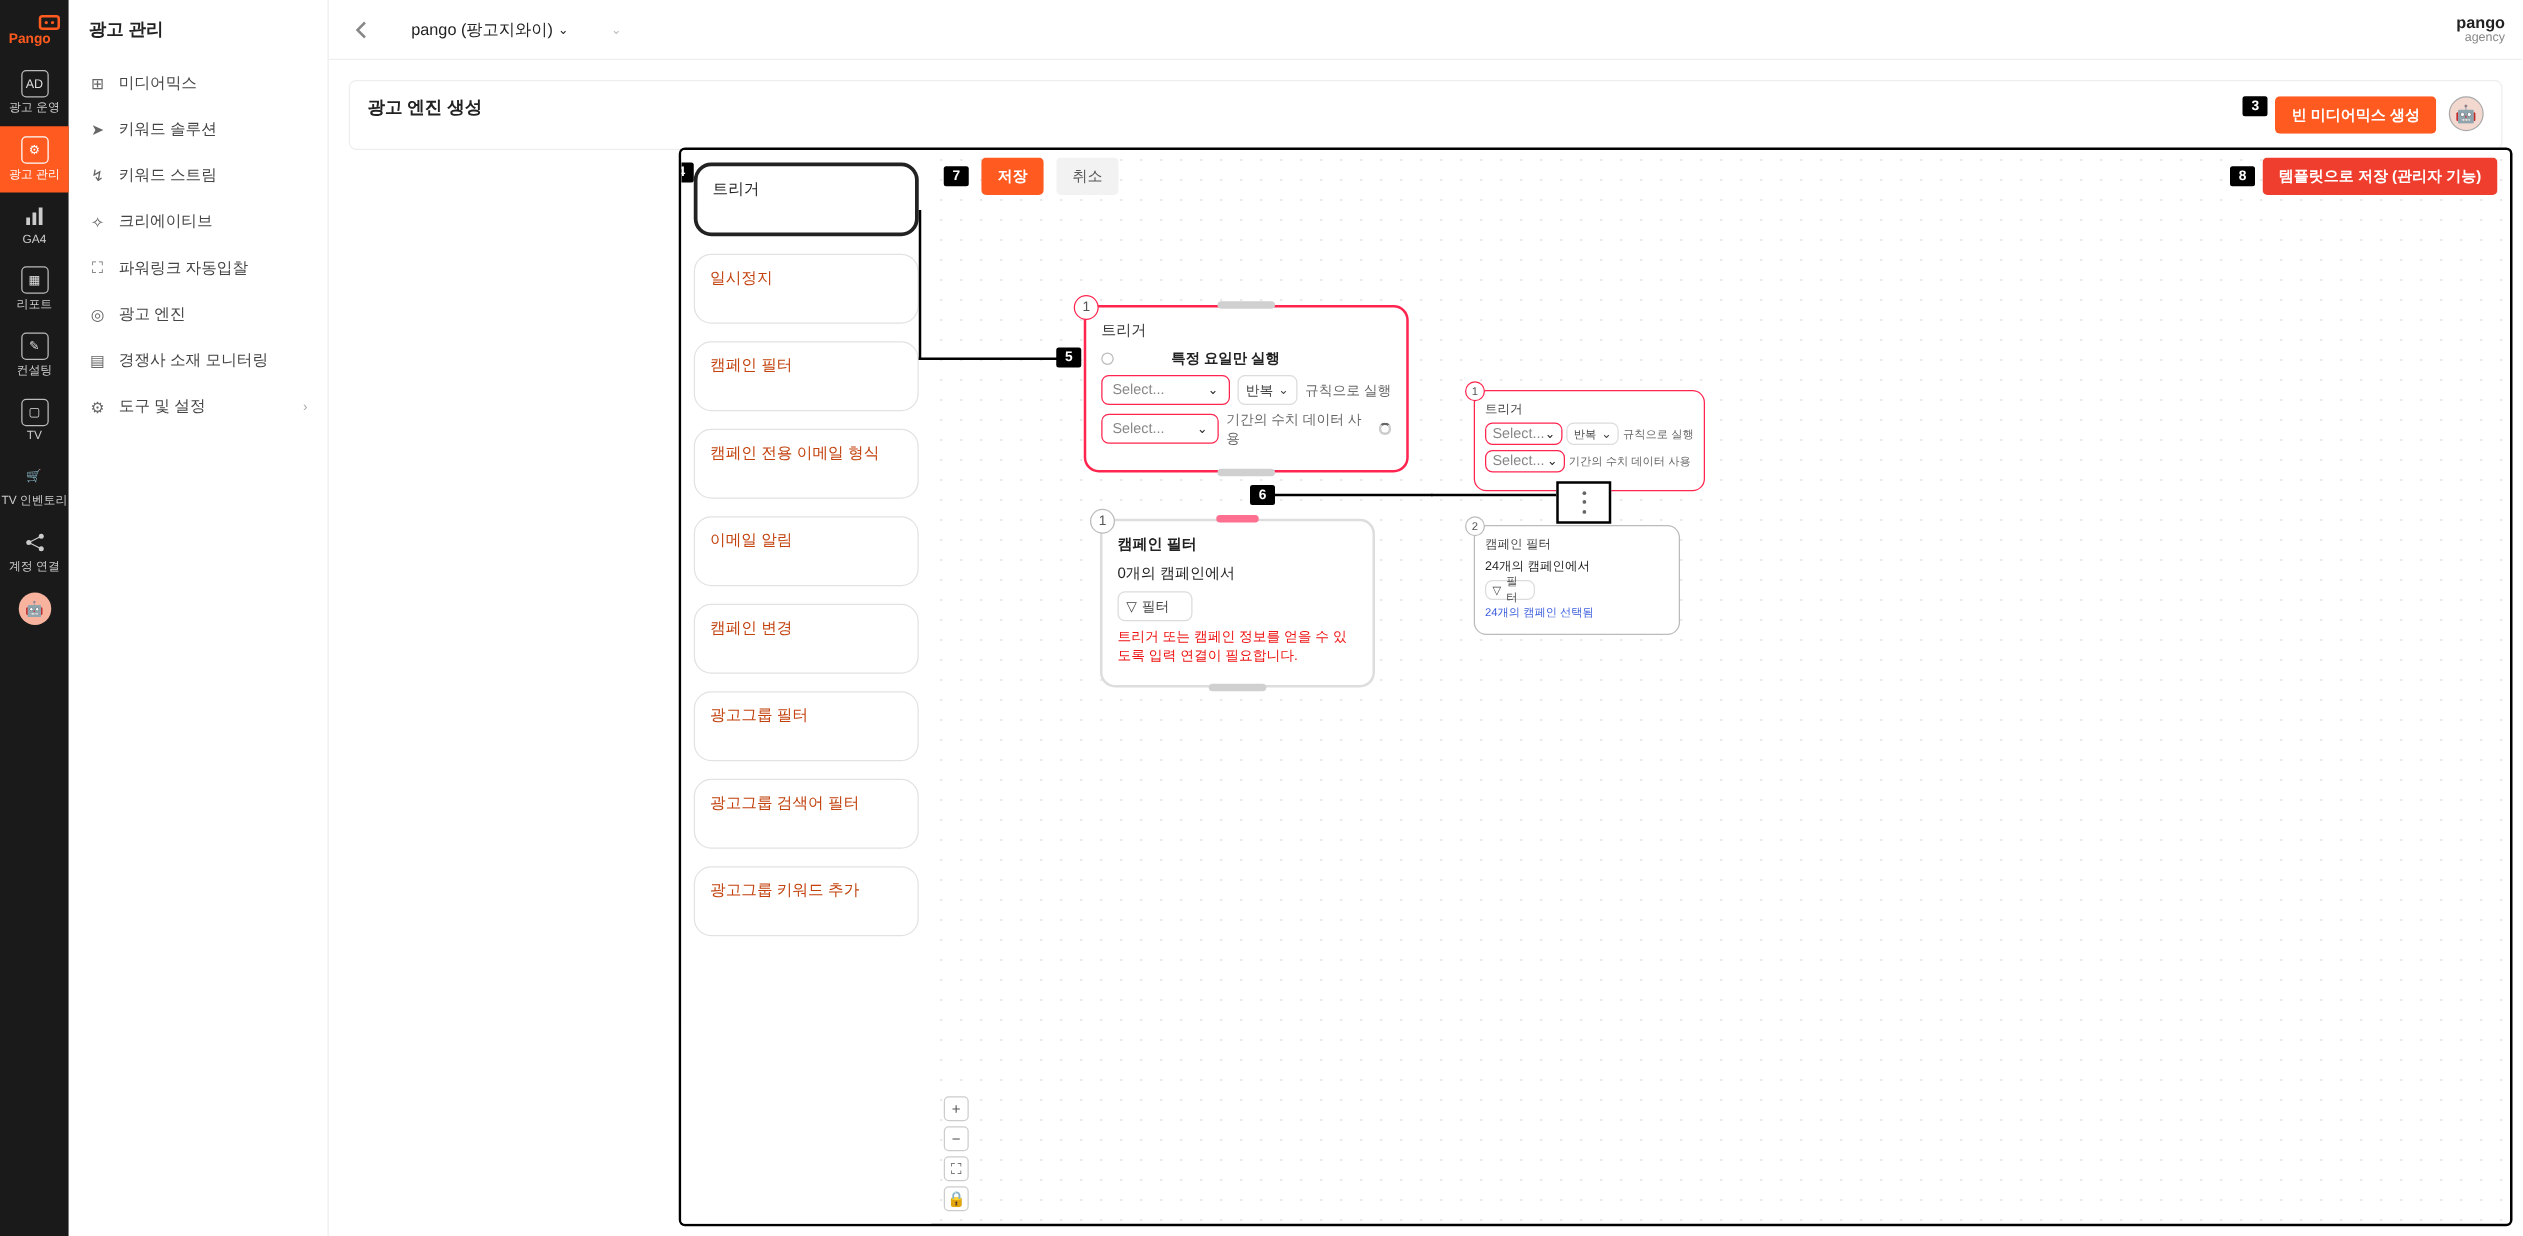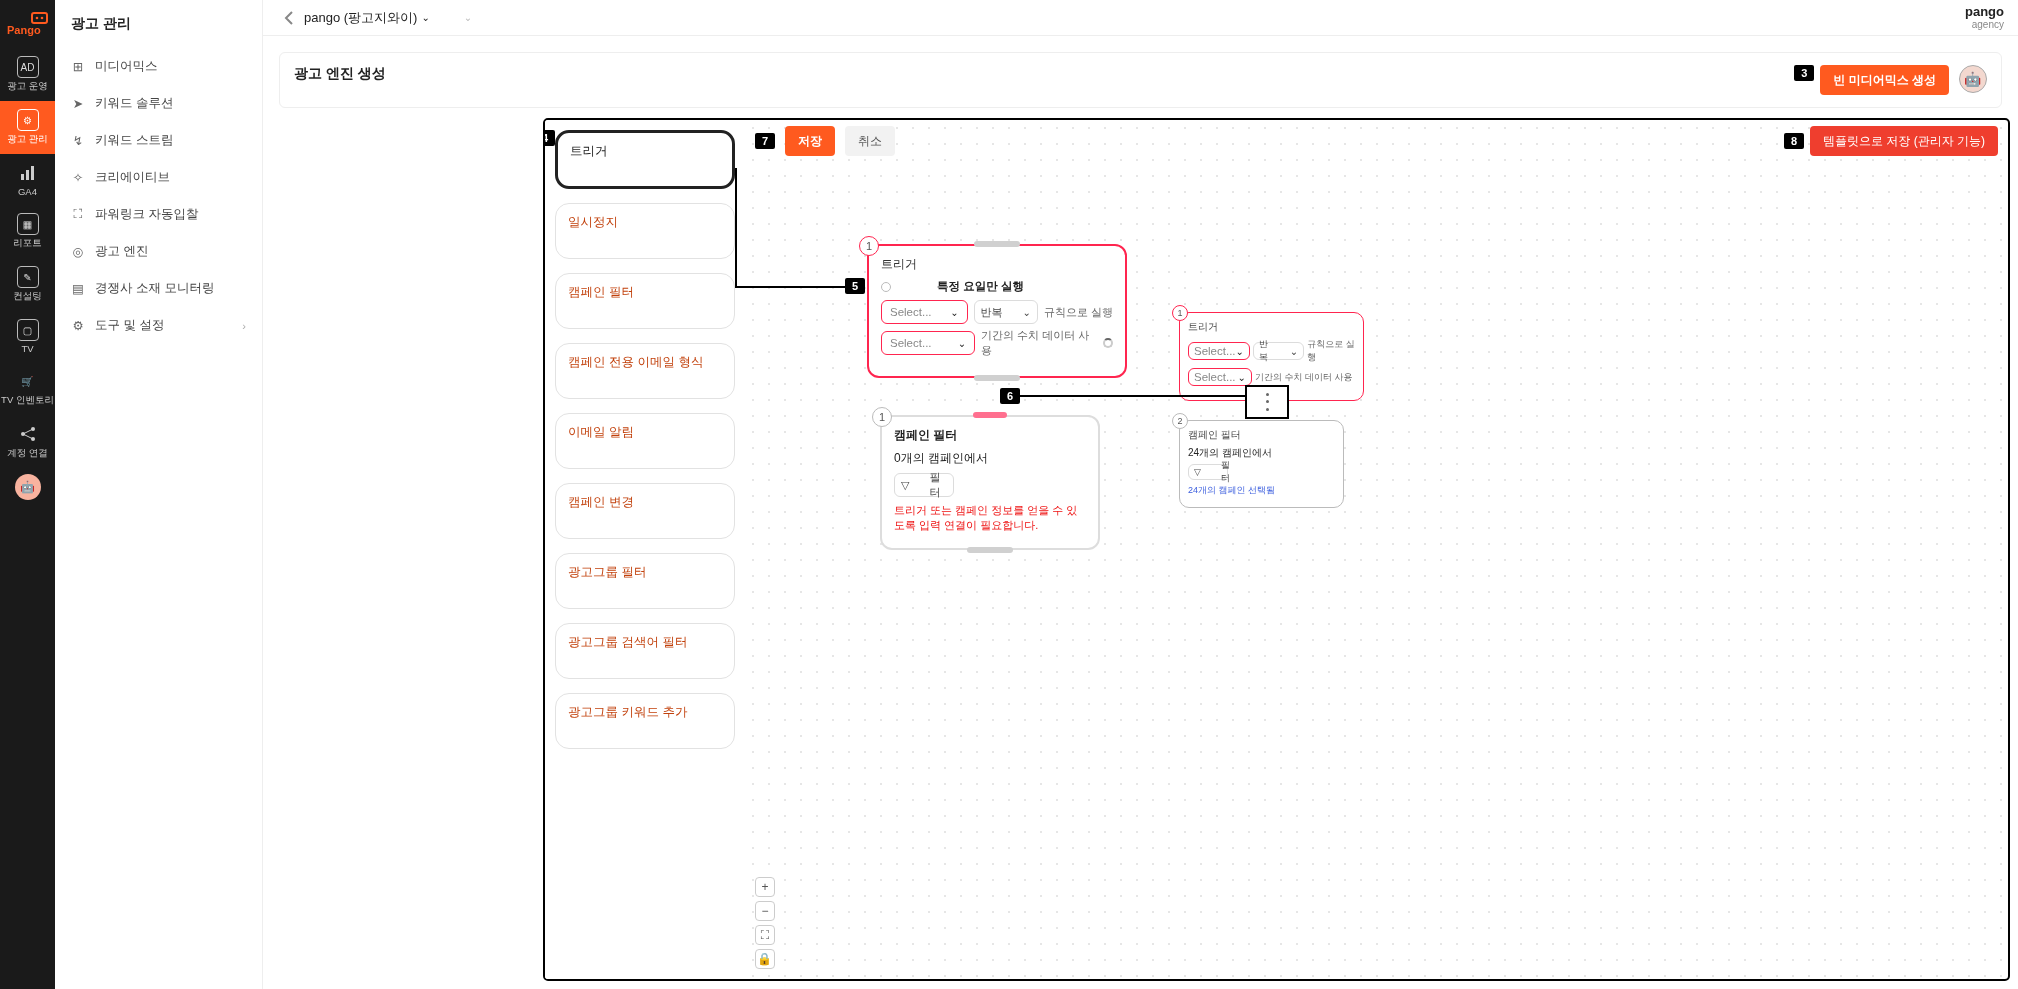--- a/index.html
+++ b/index.html
@@ -20,36 +20,36 @@
 
 .sidebar { width: 208px; background: #fff; border-right: 1px solid #eee; }
 .sidebar-title { padding: 15px 16px; font-size: 14px; font-weight: 700; color: #222; }
 .menu { list-style: none; }
 .menu li { display:flex; align-items:center; padding: 10px 16px; font-size: 12.5px; color:#444; cursor:pointer; gap:10px;}
 .menu li .m-icon { width:14px; height:14px; display:flex; align-items:center; justify-content:center; color:#666;}
 .menu li .chev { margin-left:auto; color:#aaa; font-size:11px; }
 
 
 .main { flex:1; display:flex; flex-direction:column; position:relative; overflow:hidden; }
-.topbar { height:36px; border-bottom:1px solid #eee; display:flex; align-items:center; padding:0 14px; gap:3px;}
+.topbar { height:48px; border-bottom:1px solid #eee; display:flex; align-items:center; padding:0 14px; gap:28px;}
 .back-btn { width:24px; height:24px; display:flex;align-items:center;justify-content:center; color:#777; cursor:pointer;}
 .account-selector { font-size:13px; color:#222; cursor:pointer; display:flex; align-items:center; gap:4px;}
 .topbar .right { margin-left:auto; text-align:right; line-height:1.1;}
 .topbar .right .brand { font-weight:700; font-size:13px;}
 .topbar .right .role { font-size:10px; color:#888;}
 
 
 .content-wrap { flex:1; overflow:hidden; padding:16px; bottom:8px;}
 .page-card { background:#fff; border:1px solid #eee; border-radius:6px; padding:12px 14px; display:flex; position:relative;}
 .page-title { font-size:14px; font-weight:700;}
 .page-card .spacer { flex:1; }
 .btn { display:inline-flex; align-items:center; height:30px; padding:0 12px; border-radius:4px; font-size:12px; cursor:pointer; border:1px solid transparent;}
 .btn-orange { background:#ff5a1f; color:#fff; font-weight:700; }
 .btn-gray { background:#f2f2f2; color:#555;}
-.btn-red { background:#ef3e2e; color:#fff; font-weight:400;}
+.btn-red { background:#ef3e2e; color:#fff; font-weight:700;}
 .num-badge { width:20px; height:16px; background:#000; color:#fff; font-size:11px; font-weight:700; display:inline-flex; align-items:center; justify-content:center; border-radius:2px; position:absolute;}
 .avatar-small { width:28px; height:28px; border-radius:50%; background:#f3d8cf; border:1px solid #aaa; margin-left:10px; display:flex; align-items:center; justify-content:center; font-size:14px;}
 
 
 .canvas-frame { position:absolute; top:118px; left:280px; right:8px; bottom:8px; border:2px solid #000; border-radius:5px; background:#fff; overflow:hidden;}
 .canvas-dots { position:absolute; inset:0;
   background-image: radial-gradient(#e6e6e6 1px, transparent 1px);
   background-size: 16px 16px;
   background-position: 0 0;
   left:200px; 
@@ -69,21 +69,21 @@
 
 
 .node-big { position:absolute; background:#fff; border:2px solid #ff254f; border-radius:12px; padding:10px 12px 14px 12px; width:260px; font-size:12px;}
 .node-big .step-badge { position:absolute; left:-10px; top:-10px; width:20px; height:20px; border:1px solid #ff254f; border-radius:50%; background:#fff; display:flex; align-items:center; justify-content:center; font-size:11px; color:#555;}
 .node-big .drag-bar { position:absolute; top:-5px; left:50%; transform:translateX(-50%); width:46px; height:6px; border-radius:3px; background:#d0d0d0;}
 .node-big .drag-bar-b { position:absolute; bottom:-5px; left:50%; transform:translateX(-50%); width:46px; height:6px; border-radius:3px; background:#d0d0d0;}
 .node-title { font-size:12px; color:#333; margin-bottom:6px;}
 .row { display:flex; gap:6px; align-items:center; margin:4px 0;}
 .pink-border { border:1px solid #ff254f; border-radius:6px; padding:2px 8px; height:24px; display:flex; align-items:center; justify-content:space-between; background:#fff;}
 .pink-border .sel-label { color:#888; font-size:11.5px;}
-.gray-border { border:1px solid #dcdcdc; border-radius:6px; padding:2px 6px; height:24px; display:flex; align-items:center; gap:20px; font-size:11px; color:#444;}
+.gray-border { border:1px solid #dcdcdc; border-radius:6px; padding:2px 6px; height:24px; display:flex; align-items:center; gap:4px; font-size:11px; color:#444;}
 .mini-text { font-size:11px; color:#666;}
 .radio-dot { width:10px; height:10px; border:1px solid #bbb; border-radius:50%; display:inline-block; margin-right:4px;}
 
 .node-small { position:absolute; background:#fff; border:1.5px solid #ff254f; border-radius:10px; padding:7px 8px 10px 8px; width:185px; font-size:10px;}
 .node-small .step-badge { position:absolute; left:-8px; top:-8px; width:16px; height:16px; border:1px solid #ff254f; border-radius:50%; background:#fff; display:flex; align-items:center; justify-content:center; font-size:9px; color:#555;}
 .node-small .pink-border { height:18px; padding:1px 5px; font-size:9px;}
 .node-small .gray-border { height:18px; padding:1px 5px; font-size:9px;}
 .node-small-gray { border-color:#bbb; }
 
 .node-filter { position:absolute; background:#fff; border:2px solid #ddd; border-radius:12px; padding:10px 12px 14px 12px; width:220px; font-size:12px;}

